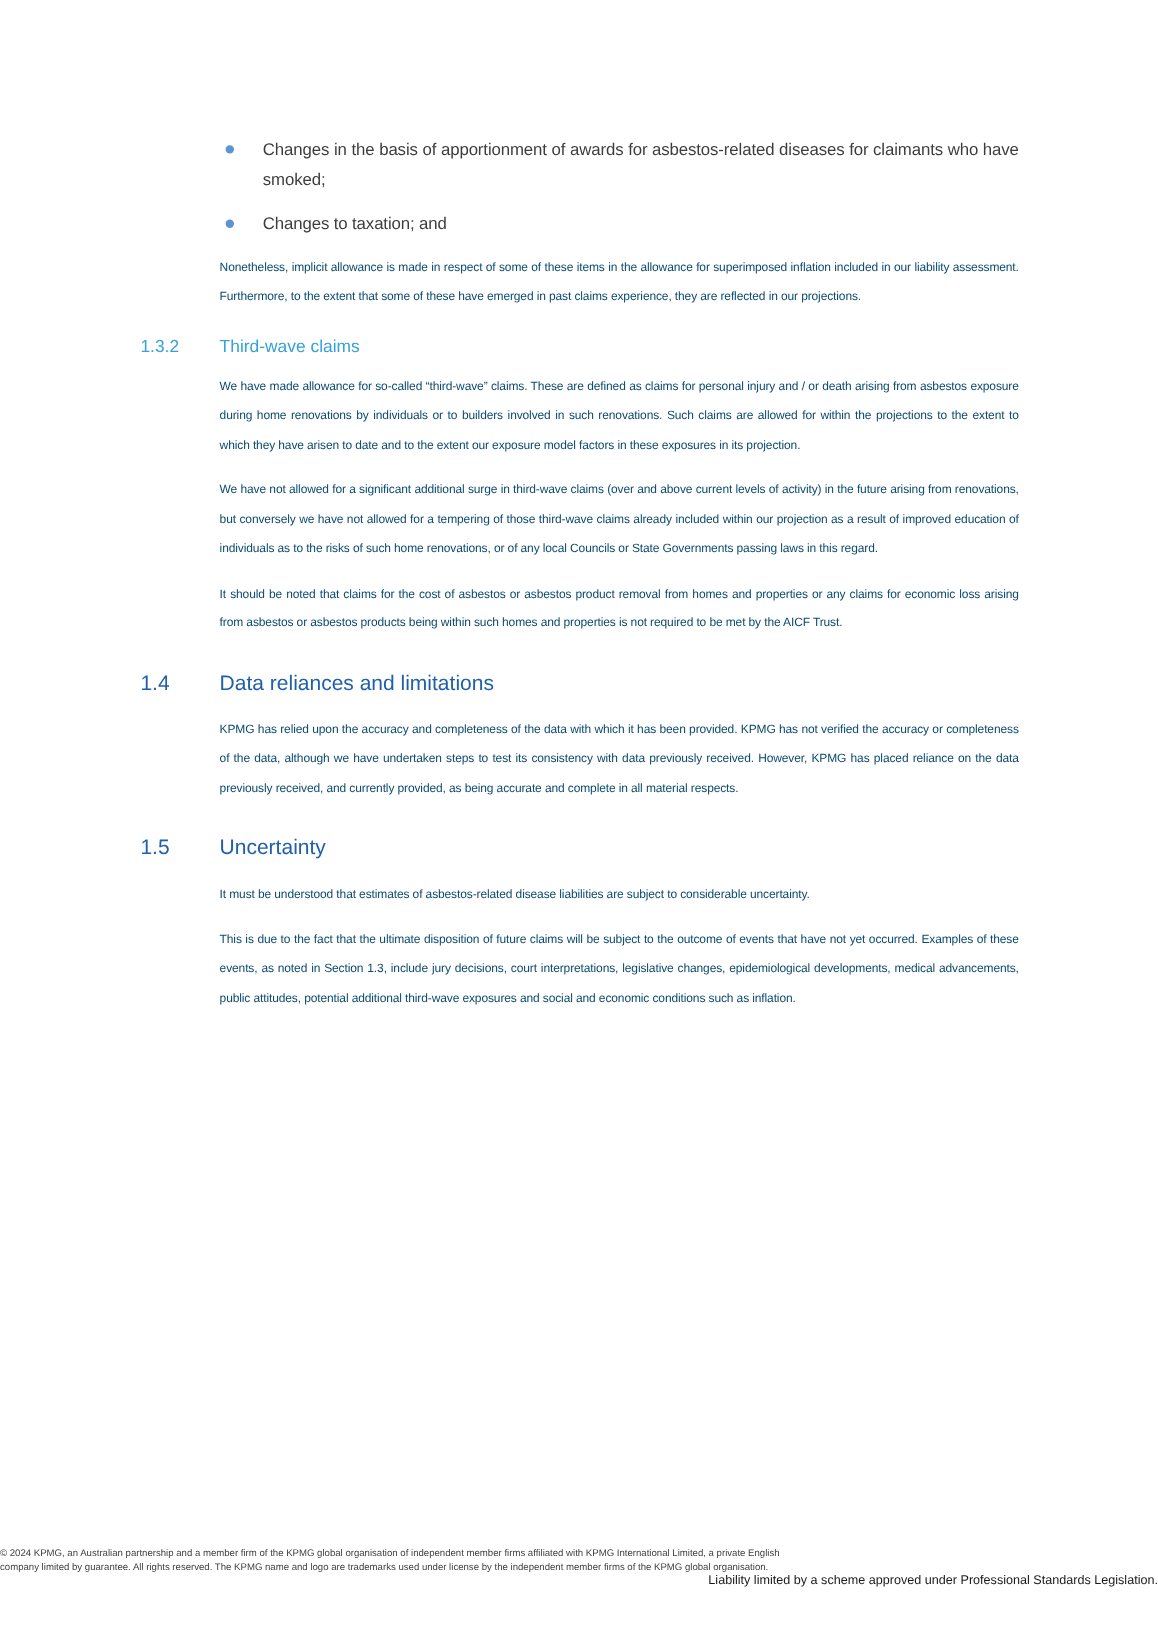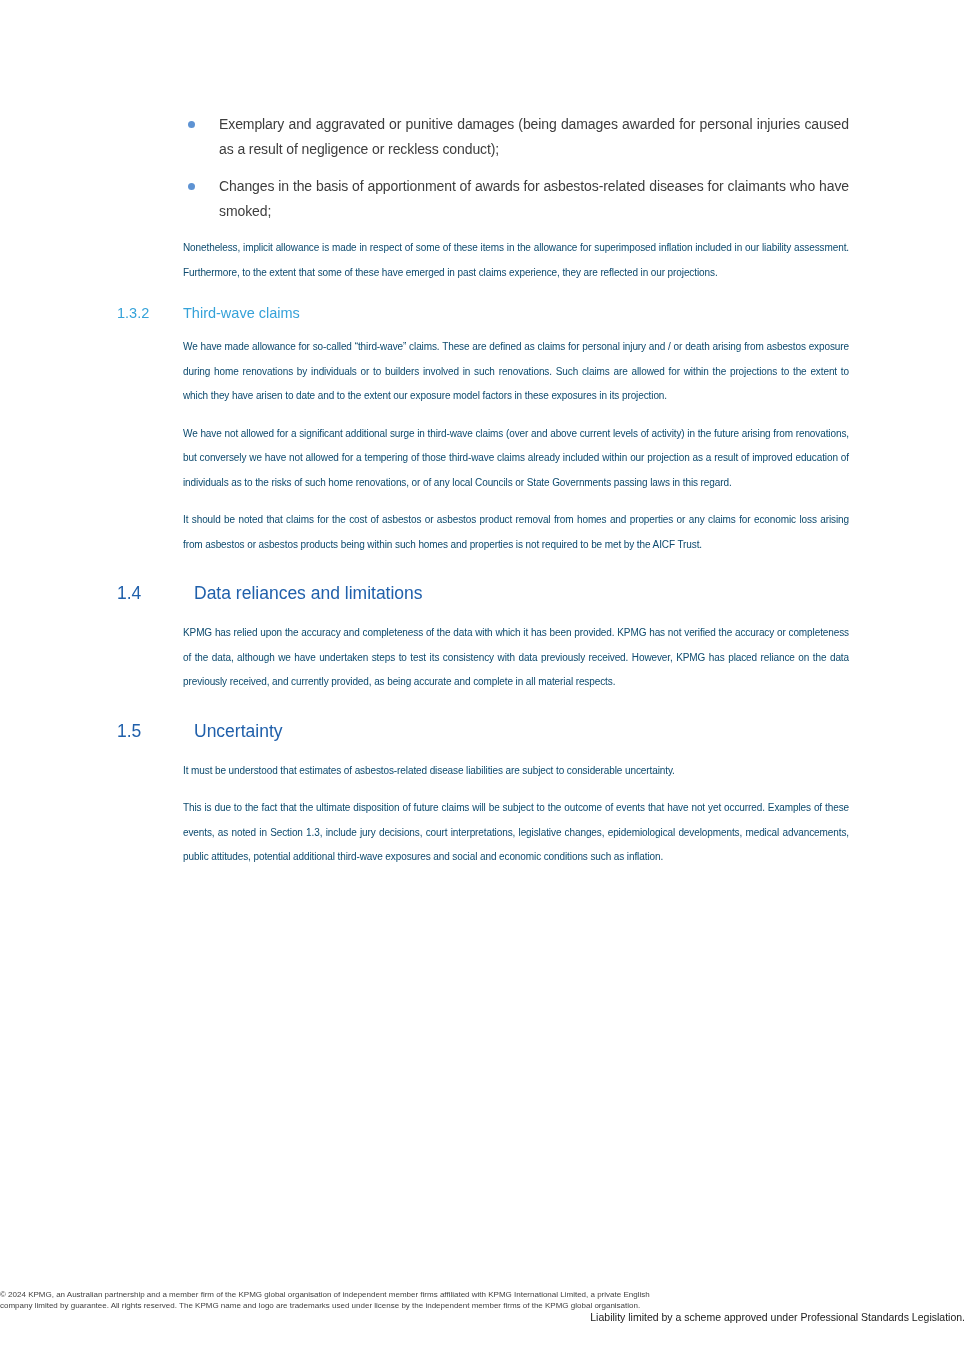--- a/index.html
+++ b/index.html
@@ -72,21 +72,20 @@
   }
   .heading-l3 {
     margin: 20px 0 14px 0;
     font-size: 14.5px;
     color: #35a2d9;
   }
   .heading-l2 {
     margin: 26px 0 17px 0;
     font-size: 17.5px;
     color: #2060ab;
-    gap: 11px;
   }
   
   .footer-pagenum {
     position: absolute;
     top: 1263px;
     left: 0;
     width: 965px;
     text-align: center;
     font-size: 9.5px;
     color: #a6a6a6;
@@ -116,27 +115,27 @@
 </head>
 <body>
 
 <div class="page">
   <div class="content">
 
     <div class="bullet-item">
       <span class="bullet-gutter">
           <span class="bullet-dot"></span>
         </span>
-      <p class="bullet-text">Exemplary and aggravated or punitive damages (being damages awarded for personal injuries caused as a result of negligence or reckless conduct);</p>
+      <p class="bullet-text">Changes in the basis of apportionment of awards for asbestos-related diseases for claimants who have smoked;</p>
     </div>
     <div class="bullet-item">
       <span class="bullet-gutter">
           <span class="bullet-dot"></span>
         </span>
-      <p class="bullet-text">Changes in the basis of apportionment of awards for asbestos-related diseases for claimants who have smoked;</p>
+      <p class="bullet-text">Changes to taxation; and</p>
     </div>
 
     <p class="para">Nonetheless, implicit allowance is made in respect of some of these items in the allowance for superimposed inflation included in our liability assessment. Furthermore, to the extent that some of these have emerged in past claims experience, they are reflected in our projections.</p>
 
     <div class="heading heading-l3">
       <span class="sec-num">1.3.2</span>
       <span class="sec-title">Third-wave claims</span>
     </div>
 
     <p class="para">We have made allowance for so-called “third-wave” claims. These are defined as claims for personal injury and / or death arising from asbestos exposure during home renovations by individuals or to builders involved in such renovations. Such claims are allowed for within the projections to the extent to which they have arisen to date and to the extent our exposure model factors in these exposures in its projection.</p>

